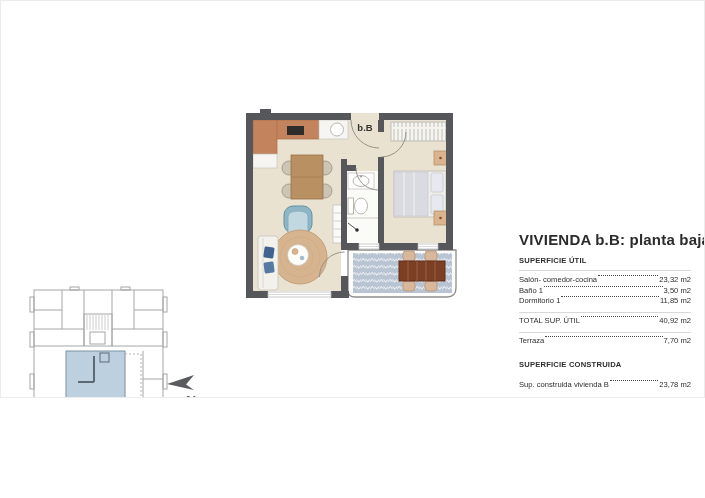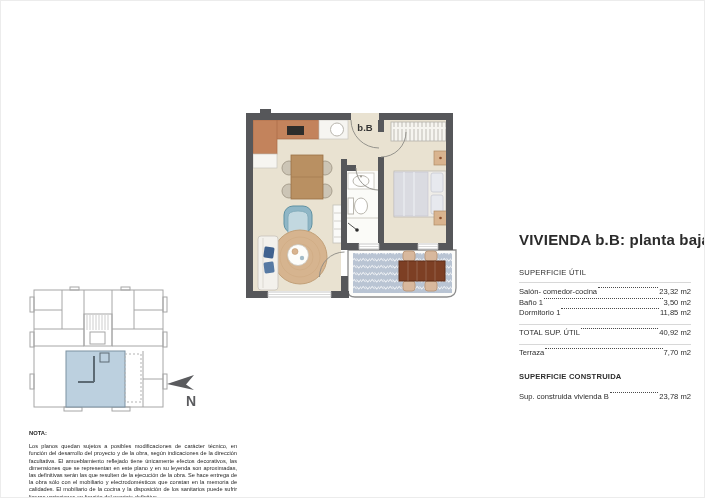--- a/index.html
+++ b/index.html
@@ -1,23 +1,23 @@
 <!DOCTYPE html>
 <html><head>
 <meta charset="utf-8">
 <style>
   *{box-sizing:border-box;margin:0;padding:0}
   html,body{background:#fff}
   body{font-family:"Liberation Sans",sans-serif}
-  .canvas{position:relative;width:705px;height:498px;background:#ffffff;border:1px solid #ececec;overflow:hidden}
+  .canvas{position:relative;width:705px;height:398px;background:#ffffff;border:1px solid #ececec;overflow:hidden}
   .floorplan{position:absolute;left:243px;top:108px}
   .keyplan{position:absolute;left:25px;top:283px}
   .panel{position:absolute;left:518px;top:230px;width:172px;color:#2d2d2d}
   .title{font-size:15px;font-weight:700;letter-spacing:.2px;color:#2b2b2b;white-space:nowrap}
-  .subhead{font-size:7.6px;font-weight:400;letter-spacing:.2px;margin-top:20px}
+  .subhead{font-size:7.6px;font-weight:700;letter-spacing:.2px;margin-top:8px}
   .subhead2{font-size:7.6px;font-weight:700;letter-spacing:.2px;margin-top:13px}
   .rule{border-top:1px solid #d8d8d8}
   .r1{margin:5px 0 4px}
   .r2{margin:5px 0 3px}
   .r3{margin:6px 0 3px}
   .row{display:flex;align-items:flex-start;font-size:7.6px;line-height:10.5px;color:#2d2d2d}
   .row .lbl{white-space:nowrap}
   .row .val{white-space:nowrap}
   .leader{flex:1;border-bottom:1.5px dotted #4b4b4b;margin:0 1px 2px 1px;min-width:8px}
   .construida-row{margin-top:11px}

